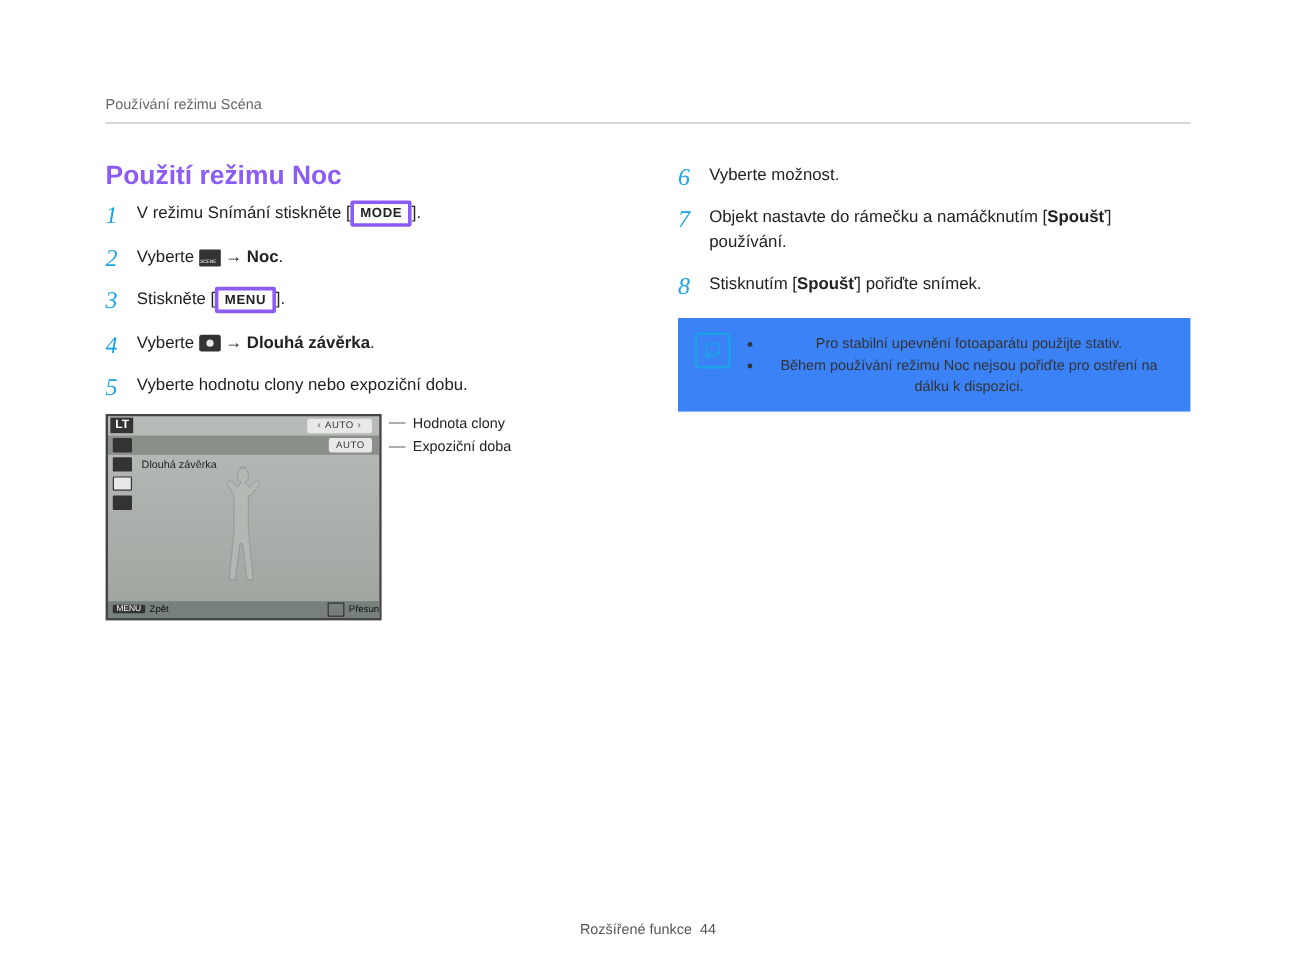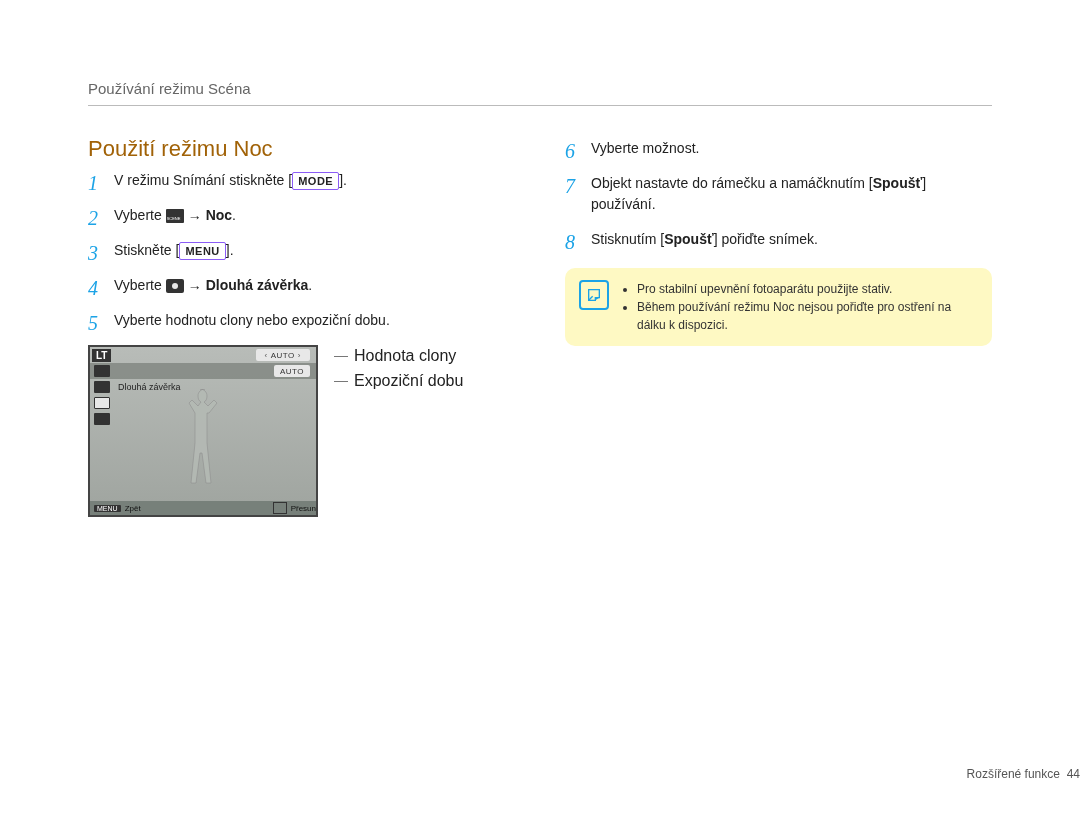--- a/index.html
+++ b/index.html
@@ -12,38 +12,38 @@
     height: 815px;
     position: relative;
   }
   .page {
     padding: 80px 88px 30px 88px;
     box-sizing: border-box;
     width: 100%;
     height: 100%;
   }
   .header {
-    font-size: 15px;
+    font-size: 12px;
     color: #666;
     padding-bottom: 8px;
     border-bottom: 1px solid #bbb;
     margin-bottom: 30px;
   }
   .columns {
     display: flex;
     gap: 50px;
   }
   .col {
     flex: 1;
     min-width: 0;
   }
   .section-title {
-    color: #a16207;
+    color: #8b5cf6;
     font-size: 22px;
-    font-weight: normal;
+    font-weight: bold;
     margin: 0 0 8px 0;
   }
   .intro {
     font-size: 13px;
     line-height: 1.5;
     margin-bottom: 16px;
   }
   ol.steps {
     list-style: none;
     padding: 0;
@@ -63,21 +63,21 @@
     top: -2px;
     font-family: Georgia, 'Times New Roman', serif;
     font-style: italic;
     font-size: 20px;
     color: #1ca3e6;
     width: 22px;
     text-align: left;
   }
   .btn-rect {
     display: inline-block;
-    border: 1px solid #8b5cf6;
+    border: 3px solid #8b5cf6;
     border-radius: 2px;
     padding: 0px 5px;
     font-size: 11px;
     font-weight: bold;
     letter-spacing: 0.5px;
     vertical-align: middle;
     line-height: 16px;
     background: #fff;
   }
   .icon-scene {
@@ -115,21 +115,21 @@
     background:#e8e8e8;
     top:4px;left:6px;
   }
   .arrow { margin: 0 4px; }
   b.strong { font-weight: bold; }
 
   
   .lcd-wrap {
     display: flex;
     align-items: flex-start;
-    gap: 16px;
+    gap: 6px;
     margin-top: 2px;
   }
   .lcd {
     width: 230px;
     height: 172px;
     border: 2px solid #444;
     background: linear-gradient(#b8bcb8,#9fa49f);
     position: relative;
     box-sizing: border-box;
     font-size: 9px;
@@ -170,37 +170,38 @@
     background:#77807a; display:flex; align-items:center; font-size:8px;
     color:#111;
   }
   .lcd-bottom .tag{ background:#333;color:#fff;padding:0 3px;margin:0 4px;font-size:7px;border-radius:1px;}
   .lcd-bottom .spacer{flex:1;}
   .lcd-bottom .nav{ width:12px;height:10px;border:1px solid #333;margin-right:4px;position:relative;}
   .lcd-bottom .nav::before, .lcd-bottom .nav::after{
     content:""; position:absolute; background:#333;
   }
   .callouts{
-    font-size:16px; line-height:1.4;
+    font-size:12px; line-height:1.4;
   }
   .callouts .line{
     display:flex; align-items:center; margin-bottom:3px;
   }
   .callouts .dash{
     width:14px; height:1px; background:#777; margin-right:6px;
   }
 
   
   .note-box{
     display:flex;
     gap:12px;
-    background:#fef9c3;
-    border-radius:10px;
+    background:#3b82f6;
+    border-radius:0;
     padding:12px 14px;
     margin-top:18px;
+    text-align:center;
   }
   .note-icon{
     width:26px;height:26px;flex-shrink:0;
     border:2px solid #1ca3e6;border-radius:4px;
     color:#1ca3e6;
     display:flex;align-items:center;justify-content:center;
     position:relative;
   }
   .note-icon svg{width:16px;height:16px;}
   .note-list{
@@ -215,21 +216,21 @@
     list-style:disc;
     padding-left:18px;
     margin:4px 0 0 0;
     font-size:12.5px;
     line-height:1.5;
   }
   .footer{
     position:absolute;
     bottom:34px;
     left:0; right:0;
-    text-align:right;
+    text-align:center;
     font-size:12px;
     color:#555;
   }
 </style>
 </head>
 <body>
 
 <div class="page">
   <div class="header">Používání režimu Scéna</div>
 
@@ -298,21 +299,21 @@
             <span>Přesun</span>
           </div>
         </div>
         <div class="callouts">
           <div class="line">
               <span class="dash"></span>
               <span>Hodnota clony</span>
             </div>
           <div class="line">
               <span class="dash"></span>
-              <span>Expoziční dobu</span>
+              <span>Expoziční doba</span>
             </div>
         </div>
       </div>
     </div>
 
     <div class="col">
       <ol class="steps" style="margin-top:2px">
         <li>
           <span class="step-num">6</span>
           <span>Vyberte možnost.</span>

